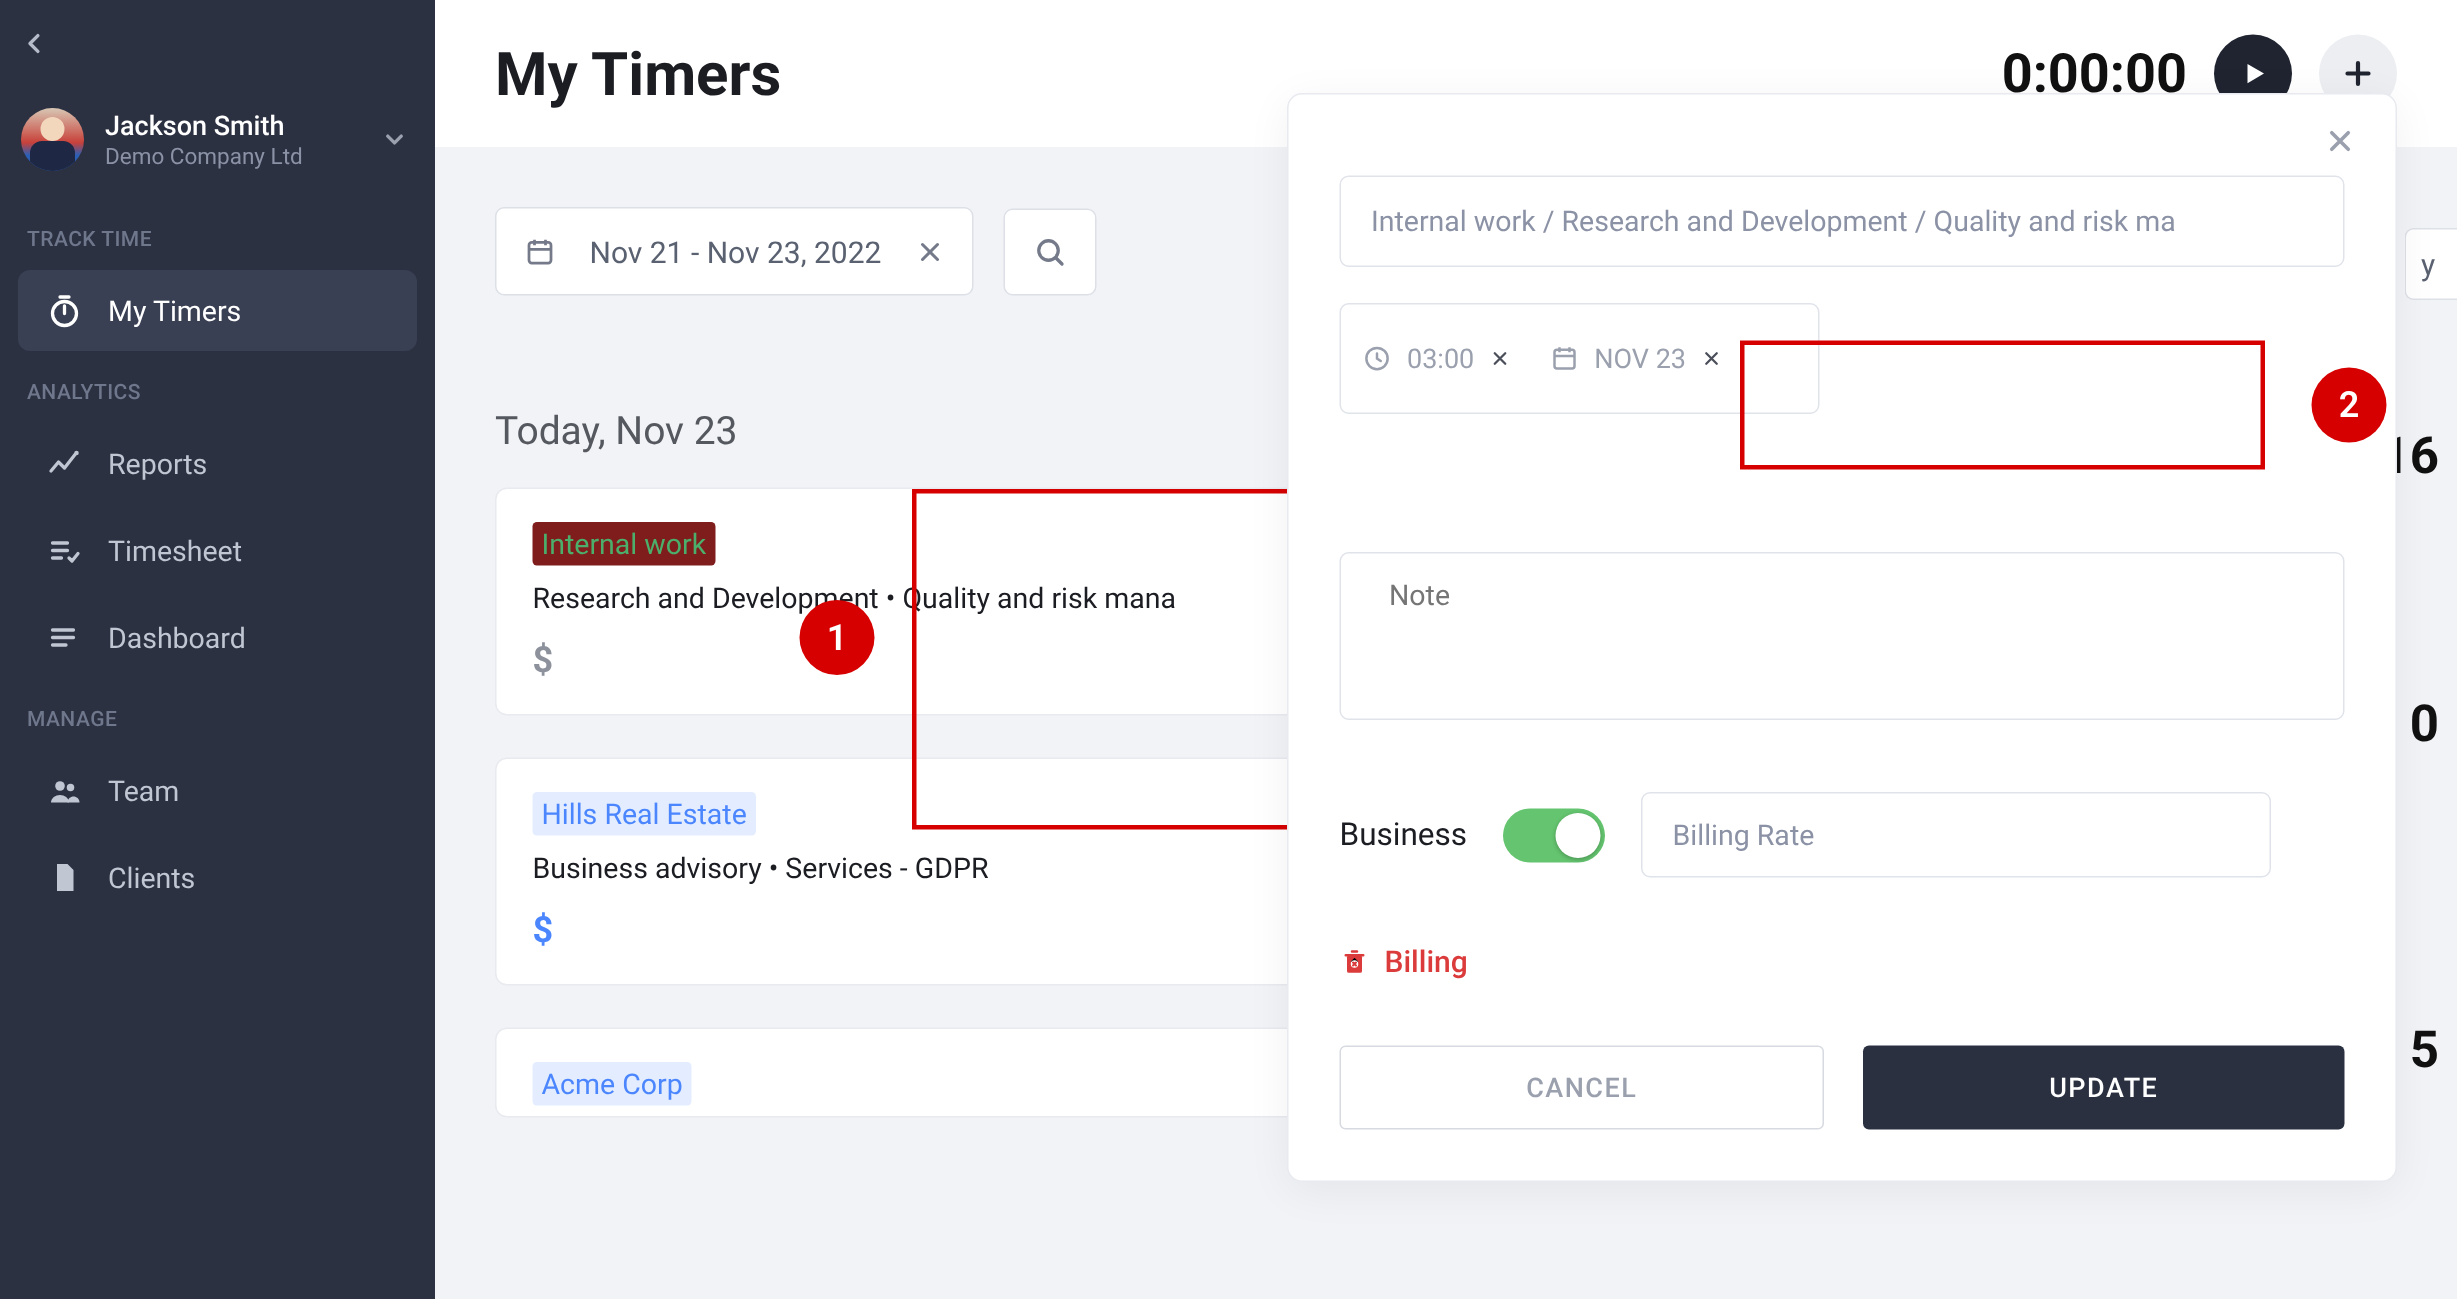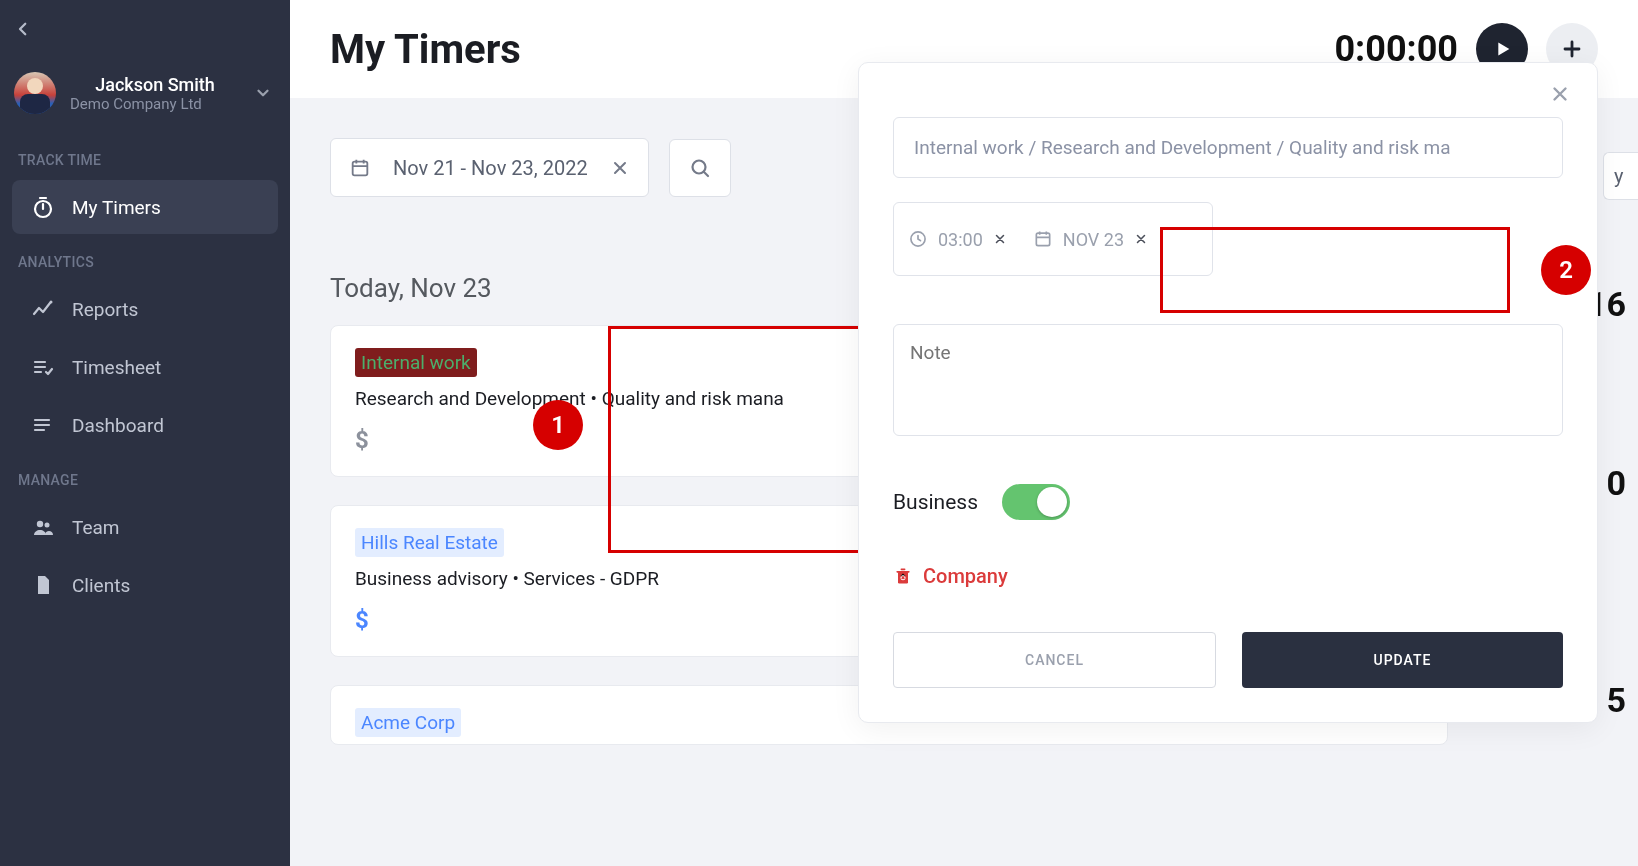--- a/index.html
+++ b/index.html
@@ -11,21 +11,21 @@
 .logo-row { display: flex; align-items: center; justify-content: space-between; padding: 10px 18px 22px 14px; }
 .logo-left { display: flex; align-items: center; gap: 10px; }
 .logo-circle { width: 38px; height: 38px; }
 .logo-text { color: #4b86ff; font-size: 20px; font-weight: 500; }
 .collapse-btn { color: #b5bbc9; }
 .user-row { display: flex; align-items: center; gap: 14px; padding: 12px 18px 20px 14px; }
 .avatar { width: 42px; height: 42px; border-radius: 50%; background: linear-gradient(180deg,#d8c7b4 0%, #c8413a 55%, #2b5fb5 75%); position:relative; overflow:hidden;}
 .avatar::before{content:"";position:absolute;width:16px;height:16px;background:#f2d7bd;border-radius:50%;top:6px;left:13px;}
 .avatar::after{content:"";position:absolute;width:30px;height:20px;background:#1e2744;border-radius:8px 8px 0 0;top:22px;left:6px;}
 .user-info { flex: 1; }
-.user-name { color: #fff; font-size: 18px; font-weight: 500; text-align: center; }
+.user-name { color: #fff; font-size: 18px; font-weight: 500; }
 .user-company { color: #8b92a5; font-size: 15px; }
 .section-title { padding: 18px 18px 10px 18px; color: #6f778c; font-size: 14px; font-weight: 500; letter-spacing: 0.3px; }
 .nav-item { display: flex; align-items: center; gap: 16px; padding: 14px 18px; font-size: 19px; color: #c1c6d3; border-radius: 8px; margin: 2px 12px; }
 .nav-item.active { background: #3a4053; color: #fff; }
 .nav-icon { width: 26px; height: 26px; display:flex; align-items:center; justify-content:center; }
 
 
 .main { flex: 1; background: #f2f3f7; position: relative; overflow: hidden; }
 .topbar { height: 98px; background: #fff; display: flex; align-items: center; justify-content: space-between; padding: 0 40px; }
 .page-title { font-size: 40px; font-weight: 700; color: #1b1d23; }
@@ -62,29 +62,29 @@
 
 
 .popup { position:absolute; top: 62px; right: 40px; width: 740px; background:#fff; border:1px solid #e8eaef; border-radius:10px; box-shadow: 0 6px 30px rgba(0,0,0,0.06); padding: 26px 34px 34px 34px; z-index:50; }
 .popup .close-x { position:absolute; top:20px; right:26px; color:#9aa0ad; }
 .popup .field { width:100%; border:1px solid #e0e3ea; border-radius:6px; padding: 18px 20px; font-size:19px; color:#8b92a5; }
 .popup .task-field { margin-top: 28px; white-space:nowrap; overflow:hidden; text-overflow:ellipsis;}
 .popup .time-date-row { display:flex; gap:0; margin-top: 24px; border:1px solid #e0e3ea; border-radius:6px; width:320px; height:74px; align-items:center; padding:0 14px;}
 .td-part { display:flex; align-items:center; gap:10px; color:#9aa0ad; font-size:18px; }
 .td-part .x-clear{ color:#4b4f5a; }
 .td-sep { width: 26px; }
-.note-area { width:100%; height:112px; border:1px solid #e0e3ea; border-radius:6px; padding:16px 16px; font-size:19px; color:#8b92a5; margin-top: 48px; resize:none; }
+.note-area { width:100%; height:112px; border:1px solid #e0e3ea; border-radius:6px; padding:16px 32px; font-size:19px; color:#8b92a5; margin-top: 92px; resize:none; }
 .bill-row { display:flex; align-items:center; gap:24px; margin-top: 44px; }
 .bill-label { font-size:21px; color:#1b1d23; }
 .toggle { width:68px; height:36px; background:#64c46f; border-radius:20px; position:relative; }
 .toggle::after{ content:""; position:absolute; width:30px; height:30px; background:#fff; border-radius:50%; top:3px; right:3px; box-shadow:0 1px 3px rgba(0,0,0,.25);}
 .rate-field { flex:1; max-width:420px; border:1px solid #e0e3ea; border-radius:6px; padding:16px 20px; font-size:19px; color:#8b92a5; }
 .delete-row { display:flex; align-items:center; gap:10px; margin-top:44px; color:#db3b3b; font-size:20px; font-weight:500;}
 .button-row { display:flex; gap:26px; margin-top:44px; }
-.btn { flex:1; height:56px; display:flex; align-items:center; justify-content:center; font-size:14px; font-weight:500; border-radius:4px; letter-spacing:1px;}
+.btn { flex:1; height:56px; display:flex; align-items:center; justify-content:center; font-size:18px; font-weight:500; border-radius:4px; letter-spacing:1px;}
 .btn-cancel { border:1px solid #d7dae1; color:#9aa0ad; background:#fff; }
 .btn-update { background:#2a3040; color:#fff; }
 
 .trunc-right { position:absolute; right:12px; font-size:34px; font-weight:700; color:#111;}
 .trunc-r1{ top:284px;}
 .trunc-r2{ top:463px;}
 .trunc-r3{ top:680px;}
 
 svg { display:block; }
 </style>
@@ -272,31 +272,32 @@
               </svg>
           </span>
         </div>
       </div>
 
       <textarea class="note-area" placeholder="Note" style=""></textarea>
 
       <div class="bill-row">
         <span class="bill-label">Business</span>
         <div class="toggle"></div>
+        <div class="rate-field">Billing Rate</div>
       </div>
 
       <div class="delete-row">
         <svg width="20" height="20" viewBox="0 0 24 24">
             <rect x="6" y="7" width="12" height="14" rx="1.5" fill="#db3b3b"></rect>
             <path d="M9 12l6 0M9 12l3-3 3 3M9 12l3 3 3-3" stroke="none"></path>
             <circle cx="12" cy="14" r="3" fill="#fff"></circle>
             <path d="M10.8 12.8l2.4 2.4M13.2 12.8l-2.4 2.4" stroke="#db3b3b" stroke-width="1.6" stroke-linecap="round"></path>
             <path d="M5 7h14M10 4h4" stroke="#db3b3b" stroke-width="2" fill="none" stroke-linecap="round"></path>
           </svg>
-        <span>Company</span>
+        <span>Billing</span>
       </div>
 
       <div class="button-row">
         <div class="btn btn-cancel">
             <span>CANCEL</span>
           </div>
         <div class="btn btn-update">
             <span>UPDATE</span>
           </div>
       </div>

